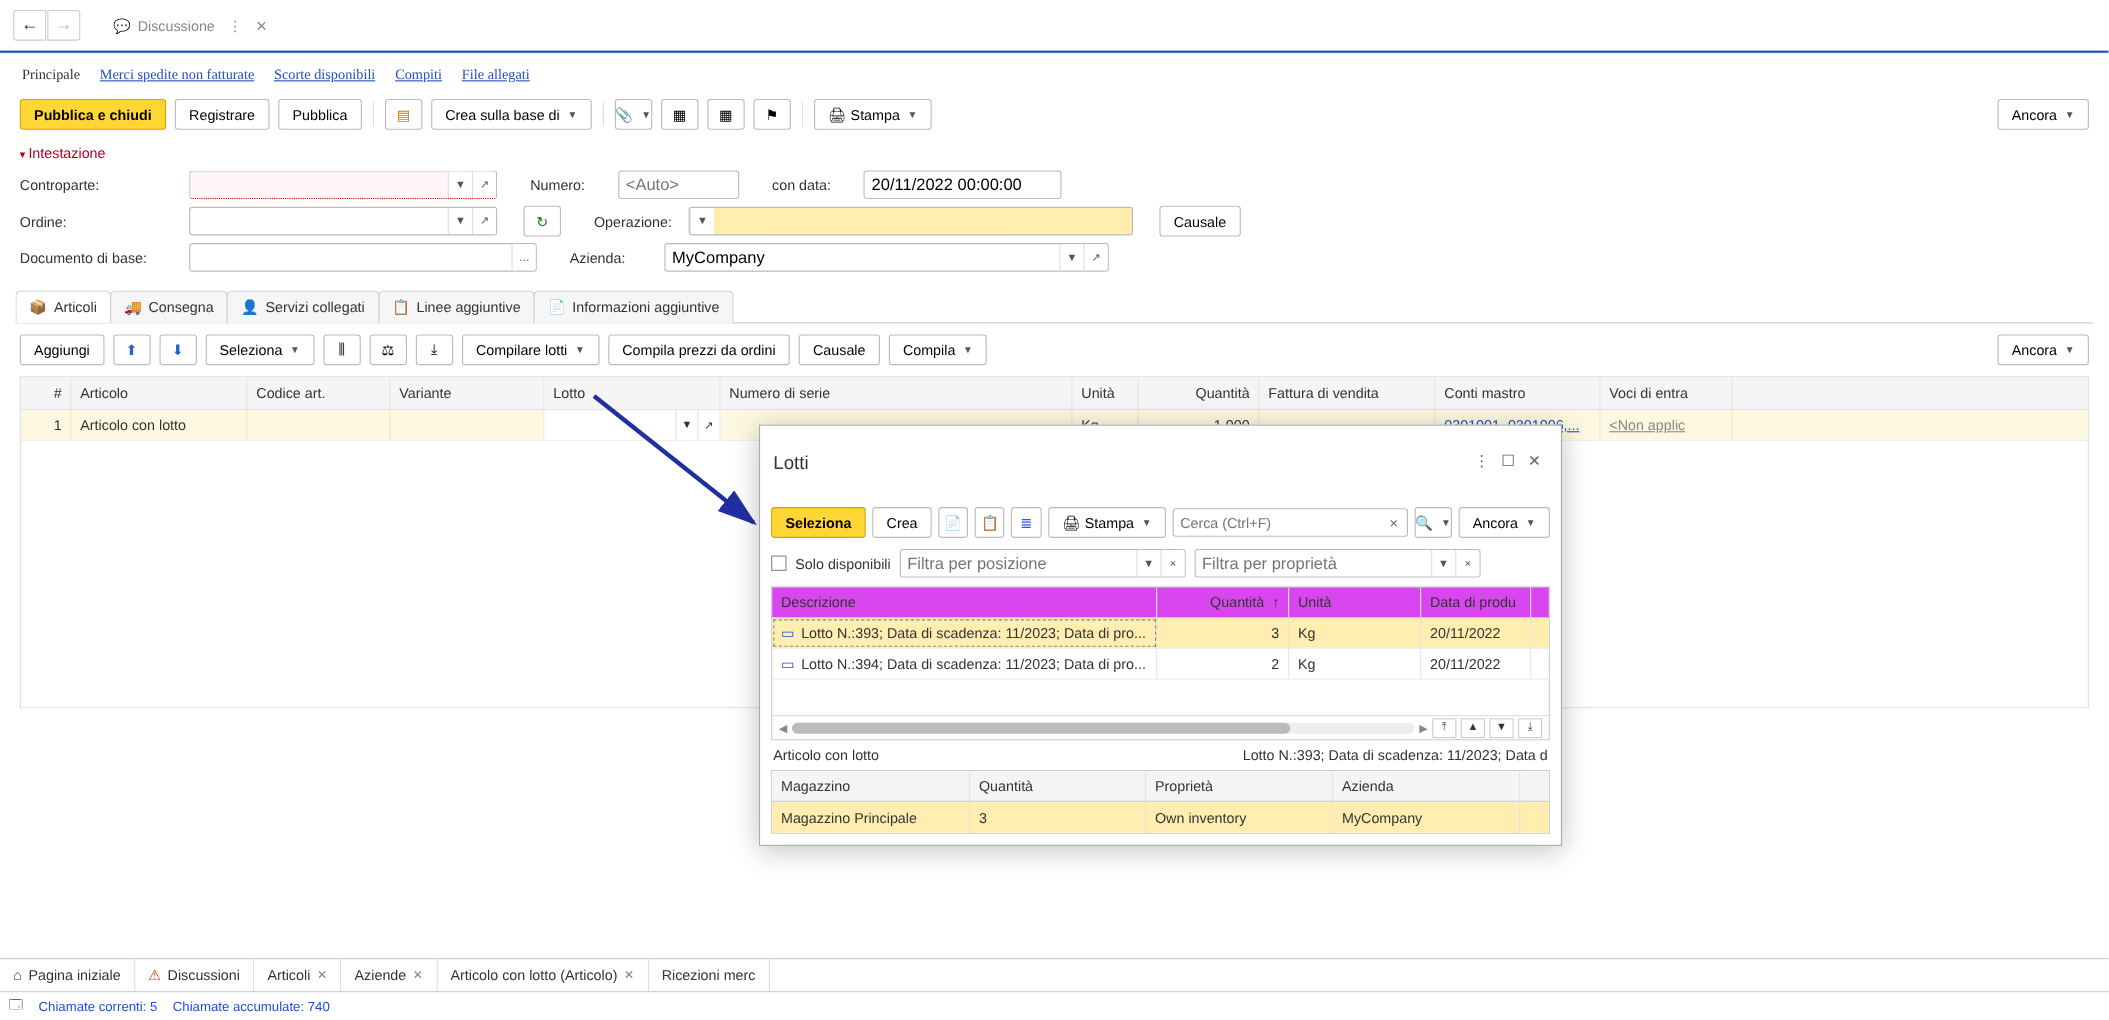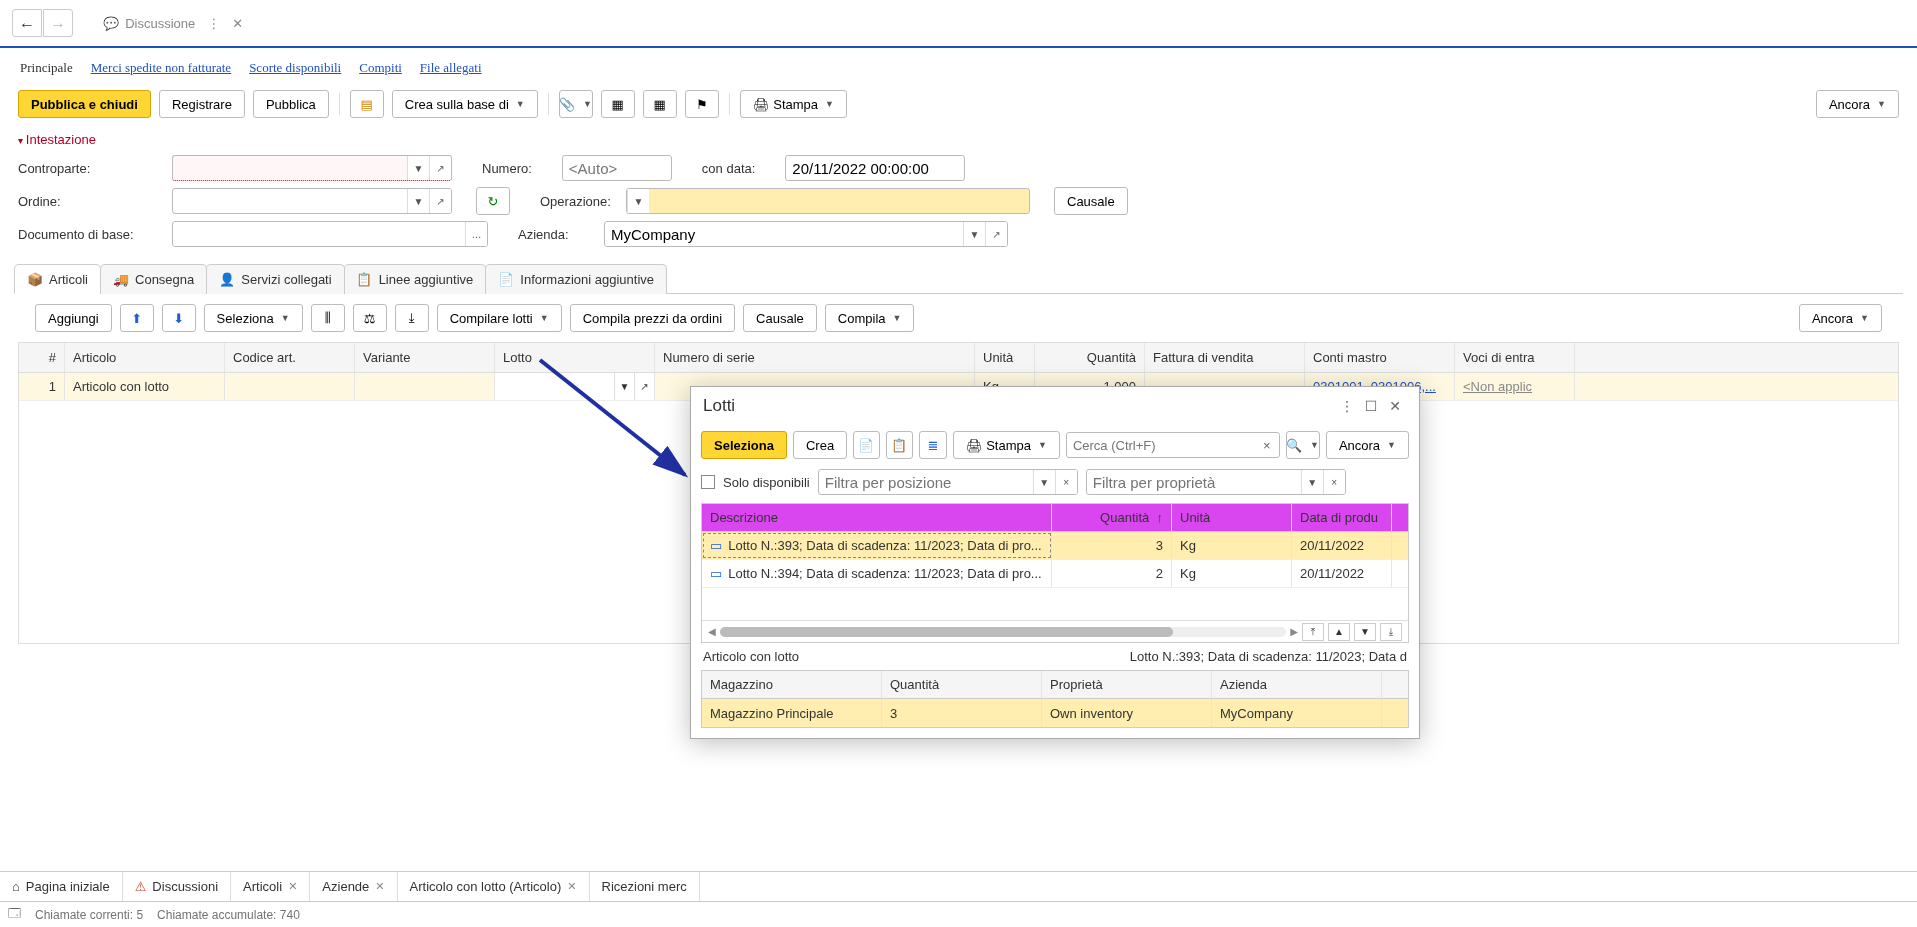--- a/index.html
+++ b/index.html
@@ -37,21 +37,21 @@
 .input-group.req { background: #fff7f7; border-bottom: 1px dotted #c00; }
 .input-group.yellow { background: #ffeeb0; }
 .input-group input { border: none; outline: none; background: transparent; height: 100%; padding: 0 6px; flex: 1; font-size:15px;}
 .input-group .ig-btn { width: 22px; height: 100%; border-left: 1px solid #ddd; display: flex; align-items: center; justify-content: center; cursor: pointer; font-size: 10px; color: #555; background:#fff;}
 
 .subtabs { display: flex; border-bottom: 1px solid #ccc; margin: 6px 14px 0 14px; }
 .subtab { padding: 6px 12px; border: 1px solid #ccc; border-bottom: none; border-top-left-radius: 5px; border-top-right-radius: 5px; margin-right: -1px; background: #f6f6f6; cursor: pointer; display: flex; align-items: center; gap: 6px; position: relative; top: 1px;}
 .subtab.active { background: #fff; border-bottom: 1px solid #fff; }
 .subtab .ic { width: 16px; height: 16px; display:inline-flex; align-items:center; justify-content:center;}
 
-.subtoolbar { display: flex; align-items: center; gap: 8px; padding: 10px 35px; justify-content: flex-end; }
+.subtoolbar { display: flex; align-items: center; gap: 8px; padding: 10px 18px; justify-content: flex-end; }
 
 .grid { margin: 0 18px; border: 1px solid #ddd; }
 .grid-header { display: flex; background: #f5f5f5; border-bottom: 1px solid #ddd; height: 30px; }
 .grid-header .col, .grid-row .col { padding: 5px 8px; border-right: 1px solid #e5e5e5; overflow: hidden; white-space: nowrap; text-overflow: ellipsis; display:flex; align-items:center;}
 .grid-row { display: flex; background: #fff8e0; height: 28px; border-bottom: 1px solid #eee; }
 .grid-body { height: 270px; overflow: auto; position:relative;}
 .col-num { width: 46px; text-align: right; justify-content: flex-end; }
 .col-art { width: 160px; }
 .col-cod { width: 130px; }
 .col-var { width: 140px; }
@@ -67,24 +67,24 @@
 
 .lot-cell { display:flex; align-items:center; width:100%; height:100%;}
 .lot-cell .flex { flex:1; }
 .lot-cell .ig-btn { width:20px; height:100%; border-left:1px solid #ddd; display:flex; align-items:center; justify-content:center; font-size:10px; cursor:pointer;}
 
 .footer-tabs { position: absolute; bottom: 26px; left: 0; right: 0; height: 30px; border-top: 1px solid #ccc; display: flex; align-items: stretch; background: #fff; }
 .footer-tab { padding: 0 12px; display: flex; align-items: center; gap: 6px; border-right: 1px solid #ddd; cursor: pointer; }
 .footer-tab .close { color: #888; font-size: 11px; }
 
 .status-bar { position: absolute; bottom: 0; left: 0; right: 0; height: 26px; border-top: 1px solid #ccc; display: flex; align-items: center; padding: 0 8px; gap: 14px; font-size: 12px; }
-.status-red { color: #737373; text-align: center; }
+.status-red { color: #1d4ed8; text-align: center; }
 
 .popup { position: absolute; top: 386px; left: 690px; width: 730px; background: #fff; border: 1px solid #aaa; box-shadow: 0 4px 24px rgba(0,0,0,0.25); }
-.popup-header { display: flex; align-items: center; padding: 9px 12px; }
+.popup-header { display: flex; padding: 24px 12px; }
 .popup-title { font-size: 17px; flex: 1; }
 .popup-header .hicon { width: 24px; text-align: center; color: #666; cursor: pointer; font-size: 14px; }
 .popup-toolbar { display: flex; align-items: center; gap: 6px; padding: 6px 10px; }
 .popup-search { flex: 1; display: flex; border: 1px solid #bbb; border-radius: 3px; height: 26px; }
 .popup-search input { border: none; outline: none; flex: 1; padding: 0 6px; background:transparent; font-size:13px;}
 .popup-search .clr { width: 24px; display: flex; align-items: center; justify-content: center; cursor: pointer; color: #666; }
 
 .popup-filter { display: flex; align-items: center; gap: 8px; padding: 4px 10px 8px 10px; }
 .checkbox { width: 14px; height: 14px; border: 1px solid #888; display: inline-block; }
 

